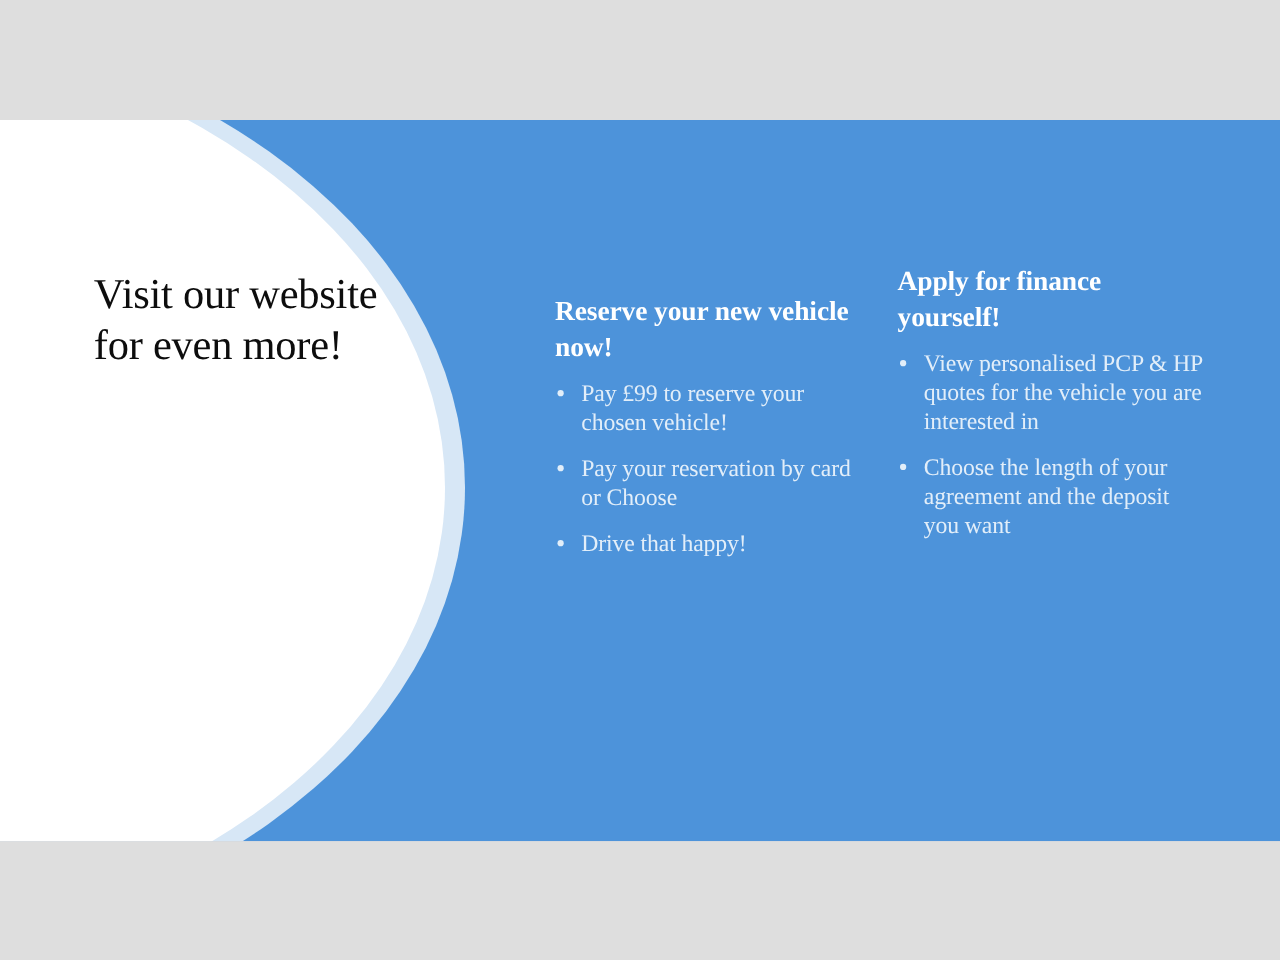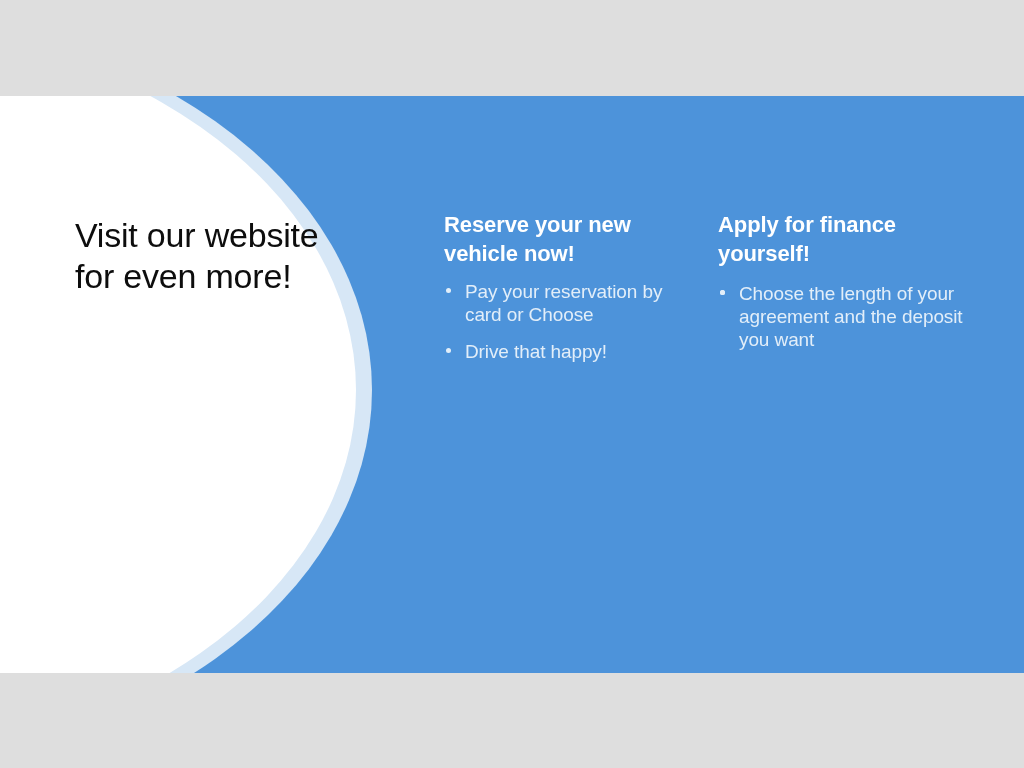--- a/index.html
+++ b/index.html
@@ -1,15 +1,15 @@
 <!DOCTYPE html>
 <html><head>
 <meta charset="utf-8">
 <style>
-  * { margin:0; padding:0; box-sizing:border-box; }
+  * { margin:0; padding:0; box-sizing:border-box;font-family:Liberation Serif, serif; }
   html, body {
     width:1024px; height:768px;
     background:#dedede;
     font-family:"Liberation Sans", sans-serif;
     overflow:hidden;
   }
 
   #stage {
     position:relative;
     width:1024px;
@@ -72,21 +72,21 @@
     font-weight:400;
     letter-spacing:-0.2px;
     white-space:pre-line;
   }
 
   
   .column {
     position:absolute;
     top:114px;
   }
-  #column-1 { left:444px; width:240px; }
+  #column-1 { left:444px; width:240px;margin-top:24px; }
   #column-2 { left:718px; width:245px; }
 
   .col-heading {
     color:#ffffff;
     font-size:22px;
     line-height:29px;
     font-weight:700;
     letter-spacing:-0.1px;
     margin-bottom:12px;
   }
@@ -125,34 +125,39 @@
     <div id="ring"></div>
     <div id="white-panel"></div>
 
     <div id="headline">Visit our website for even more!</div>
 
     <div class="column" id="column-1">
       <div class="col-heading">Reserve your new vehicle now!</div>
       <ul class="bullets">
         <li>
           <span class="dot"></span>
+          <span>Pay £99 to reserve your chosen vehicle!</span>
+        </li>
+        <li>
+          <span class="dot"></span>
           <span>Pay your reservation by card or Choose</span>
         </li>
         <li>
           <span class="dot"></span>
           <span>Drive that happy!</span>
         </li>
       </ul>
     </div>
 
     <div class="column" id="column-2">
       <div class="col-heading">Apply for finance yourself!</div>
       <ul class="bullets">
         <li>
           <span class="dot"></span>
+          <span>View personalised PCP &amp; HP quotes for the vehicle you are interested in</span>
         </li>
         <li>
           <span class="dot"></span>
           <span>Choose the length of your agreement and the deposit you want</span>
         </li>
       </ul>
     </div>
 
   </div>
 

